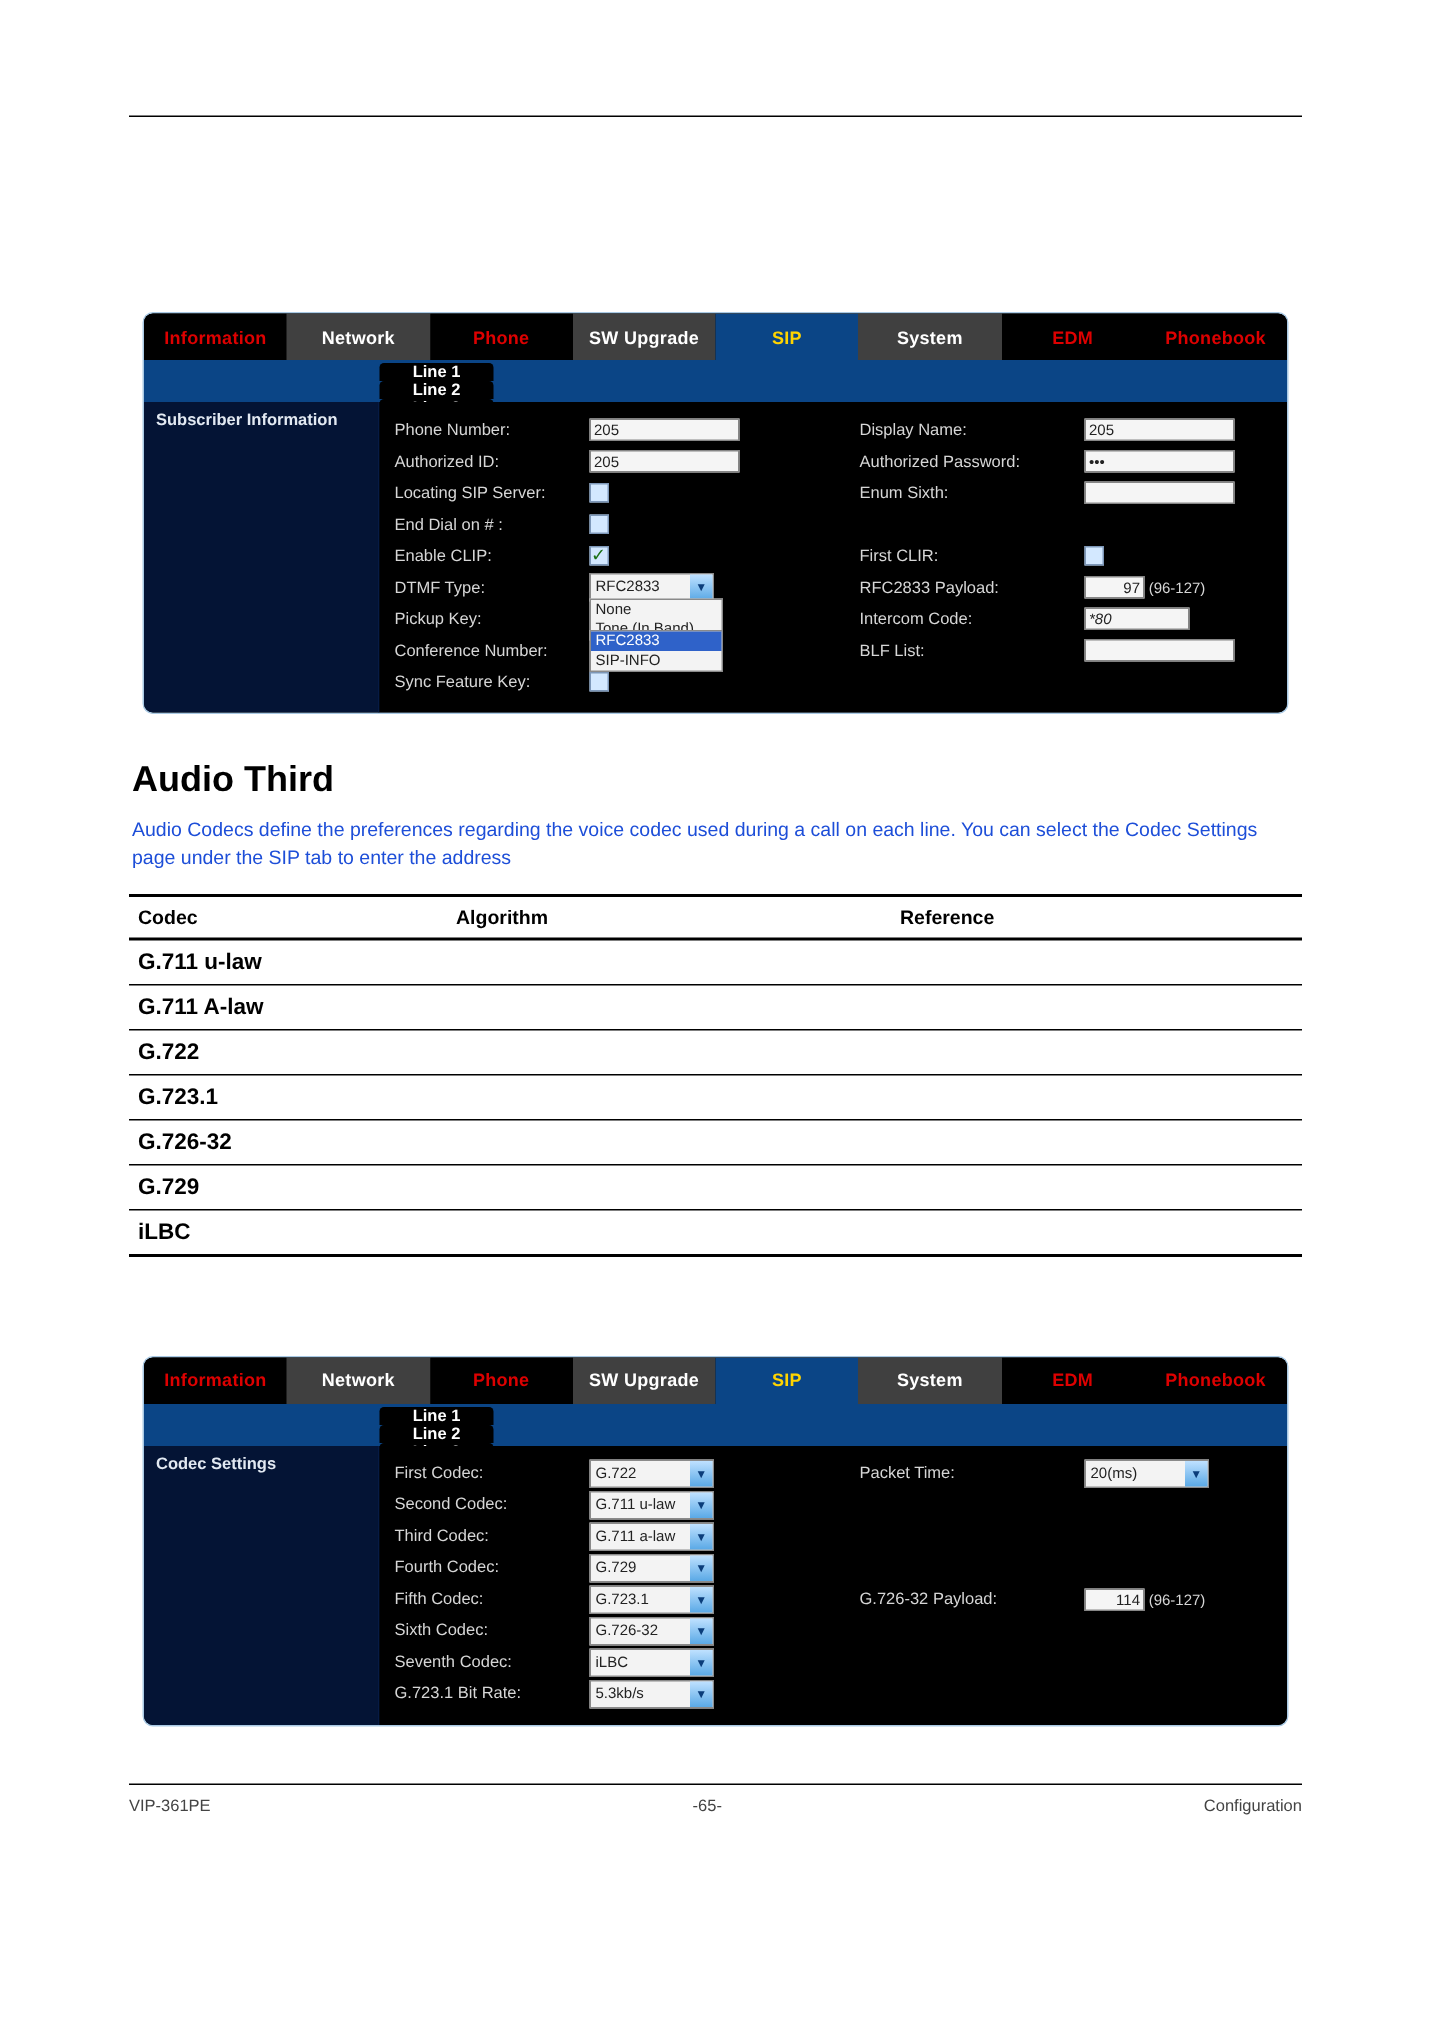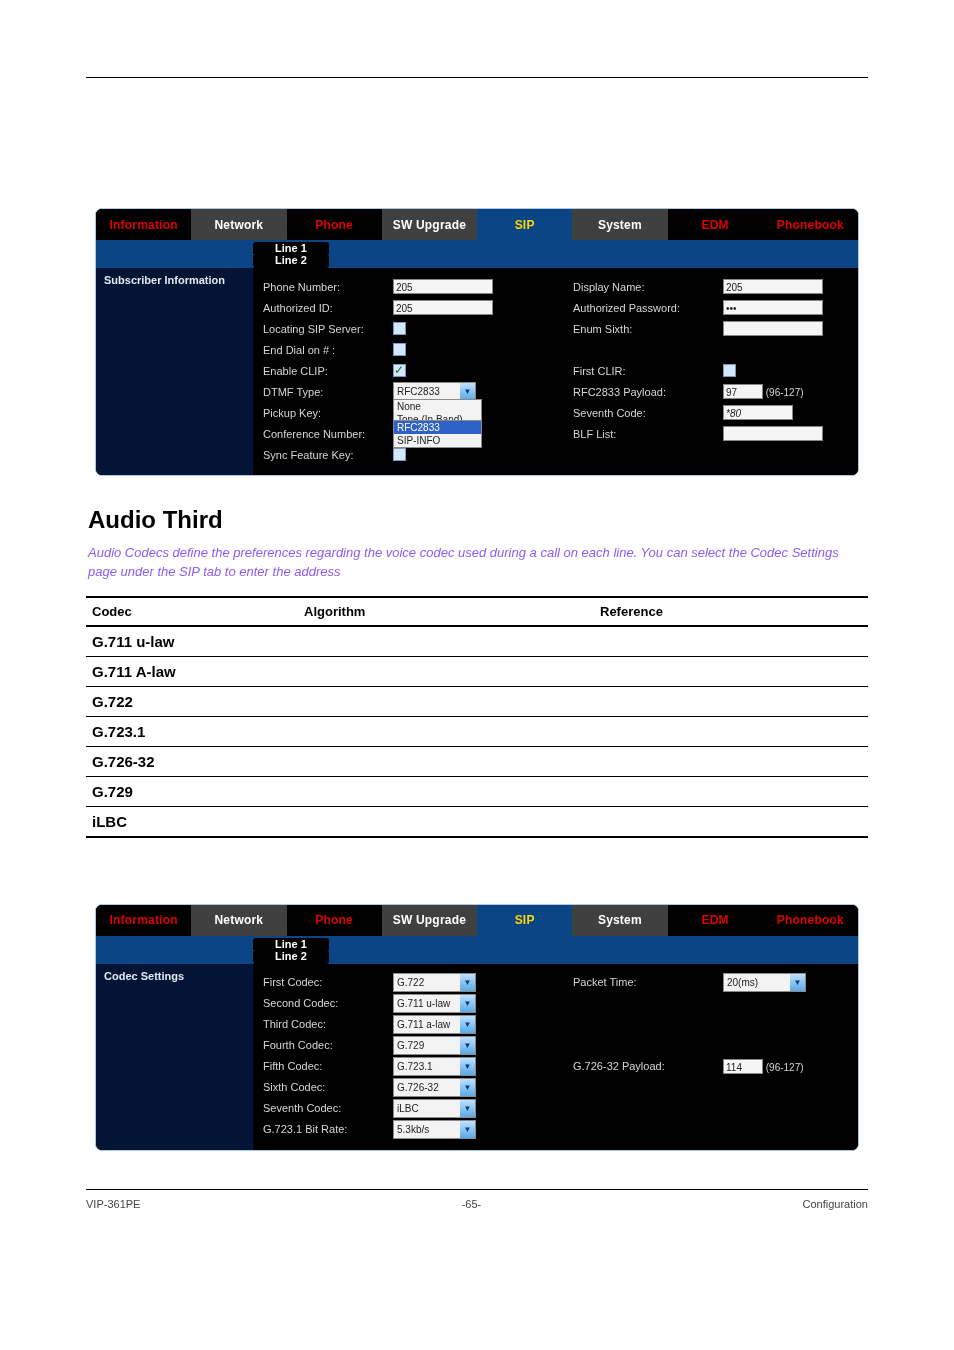--- a/index.html
+++ b/index.html
@@ -110,21 +110,21 @@
     border:1px solid #868686;
     height:15px;
     line-height:15px;
     font-size:10px;
     color:#222;
     padding:0 2px;
     box-sizing:border-box;
   }
   .inp-100{width:100px;}
   .inp-70{width:70px;font-style:italic;}
-  .inp-40{width:40px;}
+  .inp-40{width:40px;text-align:right;}
   .chk{
     display:inline-block;
     width:13px;height:13px;
     box-sizing:border-box;
     border:1px solid #7d97b8;
     background:#d3e8ff;
     position:relative;
   }
   .chk.checked::after{
     content:"✓";
@@ -163,26 +163,25 @@
   .listbox .sel-item{background:#2f62c9;color:#fff;}
 
   
   h2.section{
     font-size:24px;
     font-weight:bold;
     color:#000;
     margin:30px 0 10px 2px;
   }
   .para{
-    color:#8b5cf6;
+    color:#1d4ed8;
     font-size:13px;
     line-height:1.45;
     margin:0 2px 14px 2px;
     min-height:36px;
-    font-style:italic;
   }
 
   
   table.codec-tbl{
     border-collapse:collapse;
     width:100%;
     margin-bottom:16px;
   }
   .codec-tbl thead th{
     border-top:2px solid #000;
@@ -306,21 +305,21 @@
             </div>
           </div>
           <div class="ap-row">
             <div class="ap-cell-label-l">Pickup Key:</div>
             <div class="ap-cell-ctrl-l">
               <span class="listbox">
                 <div>None</div>
                 <div>Tone (In Band)</div>
               </span>
             </div>
-            <div class="ap-cell-label-r">Seventh Code:</div>
+            <div class="ap-cell-label-r">Intercom Code:</div>
             <div class="ap-cell-ctrl-r">
               <span class="inp-rect inp-70">*80</span>
             </div>
           </div>
           <div class="ap-row">
             <div class="ap-cell-label-l">Conference Number:</div>
             <div class="ap-cell-ctrl-l">
               <span class="listbox">
                 <div class="sel-item">RFC2833</div>
                 <div>SIP-INFO</div>

